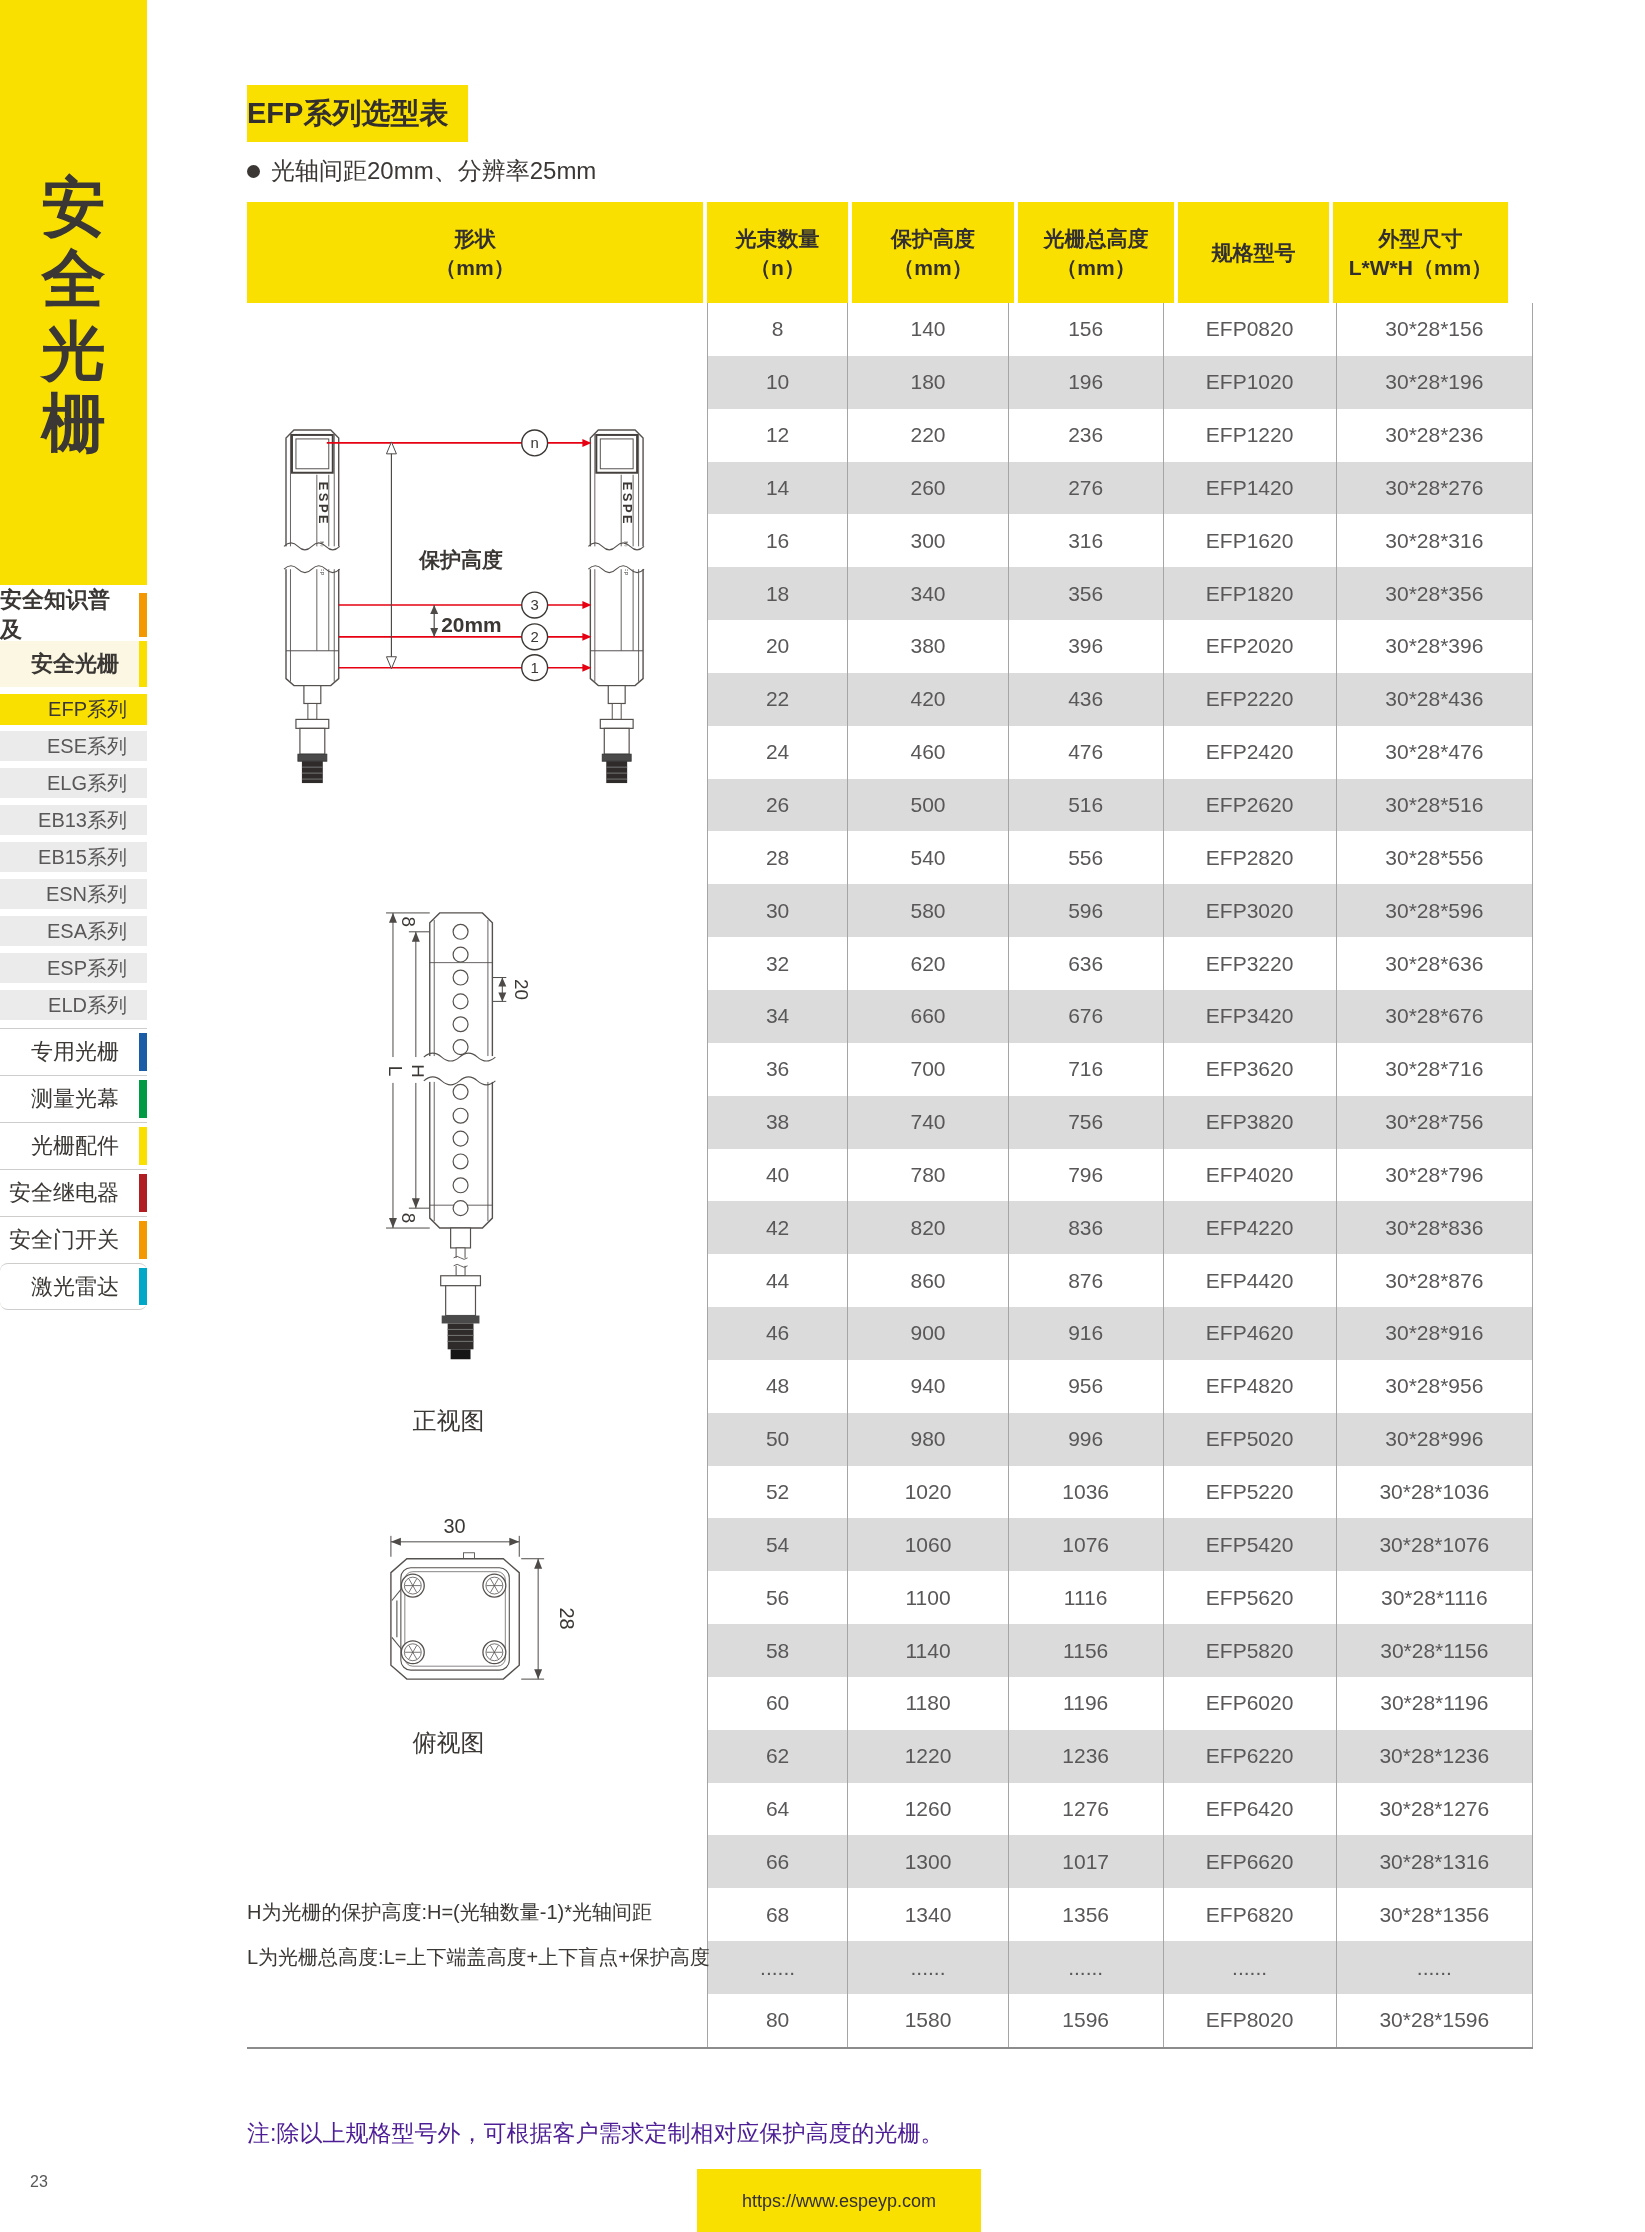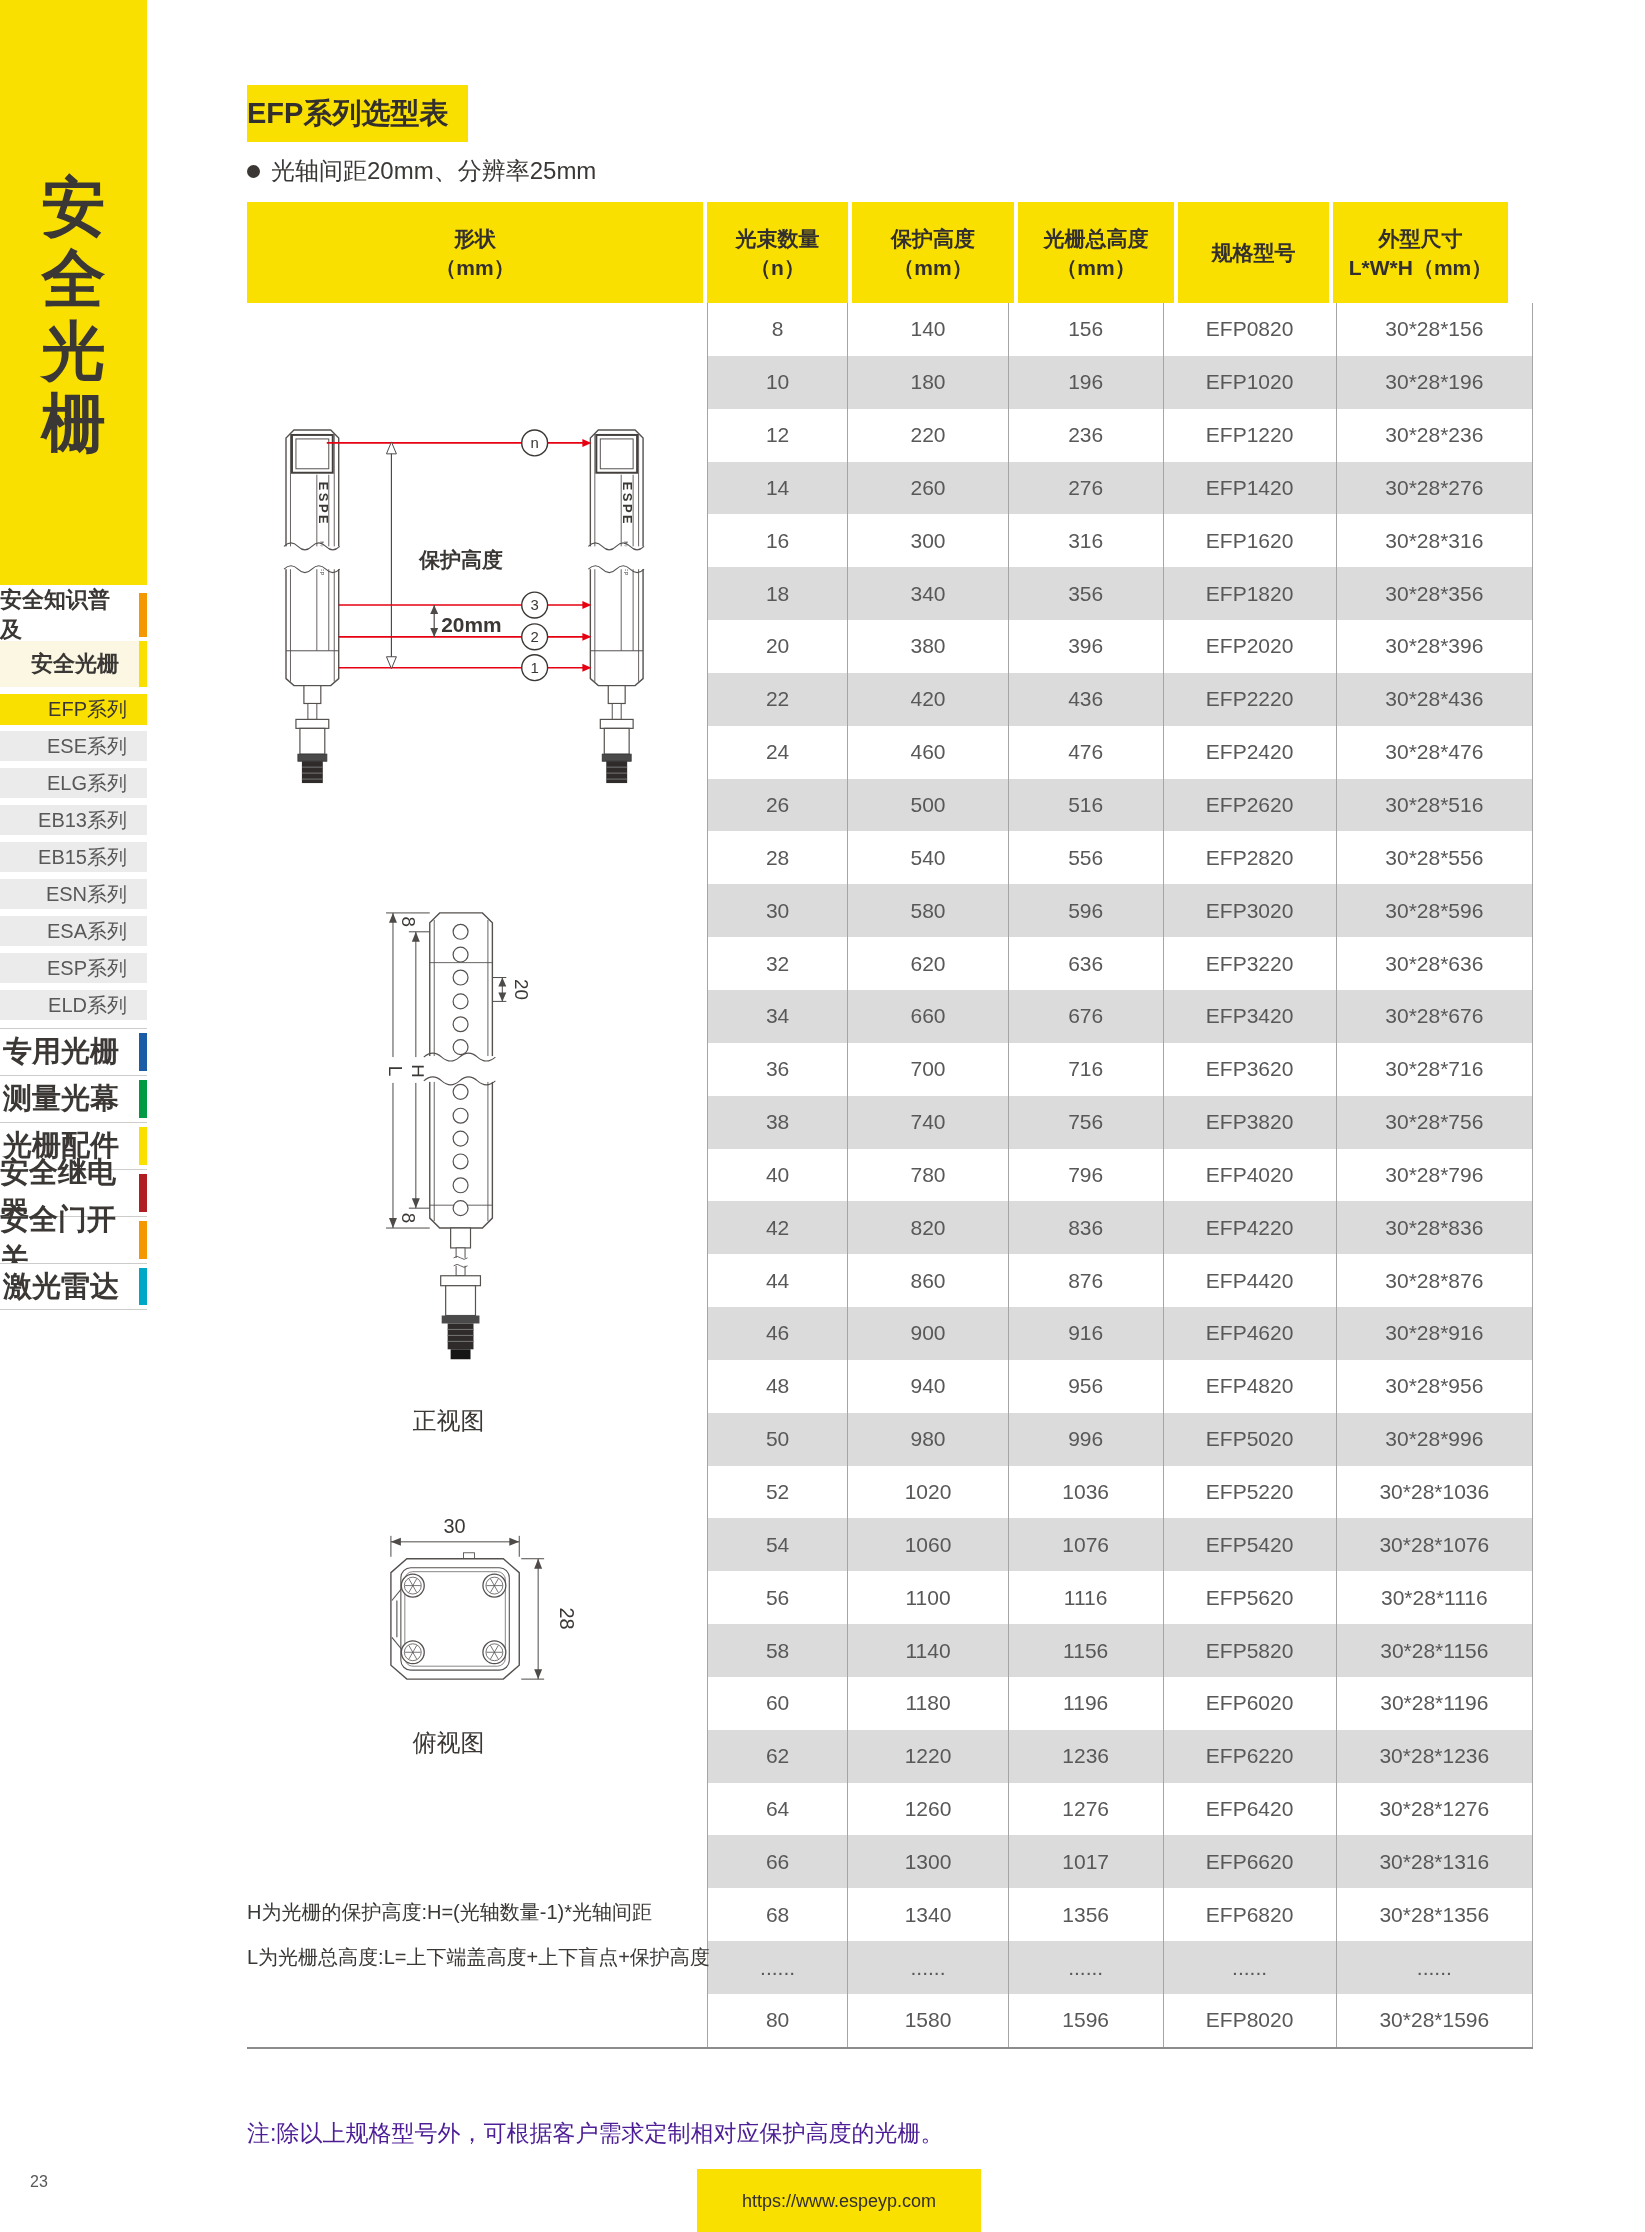--- a/index.html
+++ b/index.html
@@ -8,23 +8,23 @@
   
   .banner{position:absolute;left:0;top:0;width:147px;height:585px;background:#F9E000;}
   .banner-chars{position:absolute;top:171px;left:0;width:100%;text-align:center;
      font-size:64px;font-weight:700;color:#3A3734;line-height:72px;}
   .sidebar-nav{position:absolute;left:0;top:593px;width:147px;}
   .nav-item{position:relative;display:flex;align-items:center;justify-content:flex-end;box-sizing:border-box;}
   .nav-item.main1{height:44px;margin-bottom:4px;background:#fff;font-weight:700;font-size:22px;color:#3A3734;padding-right:28px;}
   .nav-item.main2{height:46px;margin-bottom:7px;font-weight:700;font-size:22px;color:#3A3734;padding-right:28px;}
   .nav-item.sub{height:30px;margin-bottom:7px;background:#EBEBEB;font-size:20px;color:#595757;padding-right:20px;}
   .nav-item.sub.active{height:31px;margin-bottom:6px;background:#F9E000;color:#3A3734;}
-  .nav-item.cat{height:47px;background:#fff;font-weight:700;font-size:29px;color:#3A3734;padding-right:28px;border-top:1px solid #CFCDCB;}
+  .nav-item.cat{height:47px;background:#fff;font-weight:400;font-size:22px;color:#3A3734;padding-right:28px;border-top:1px solid #CFCDCB;}
   .nav-item.cat.first{margin-top:8px;}
-  .nav-item.cat.last{border-bottom:1px solid #CFCDCB;}
+  .nav-item.cat.last{border-bottom:1px solid #CFCDCB;border-radius:8px;}
   .accent-bar{position:absolute;right:0;top:0;bottom:0;width:8px;}
   .cat .accent-bar{top:4px;bottom:4px;}
   
   .title-box{position:absolute;left:247px;top:85px;width:221px;height:57px;background:#F9E000;
      display:flex;align-items:center;font-size:29px;font-weight:700;color:#332F2E;}
   .bullet-row{position:absolute;left:247px;top:157px;height:28px;display:flex;align-items:center;gap:11px;
      font-size:24px;color:#3A3734;}
   .bullet-dot{width:13px;height:13px;border-radius:50%;background:#3A3734;}
   
   .sel-table{position:absolute;left:247px;top:202px;width:1286px;}

